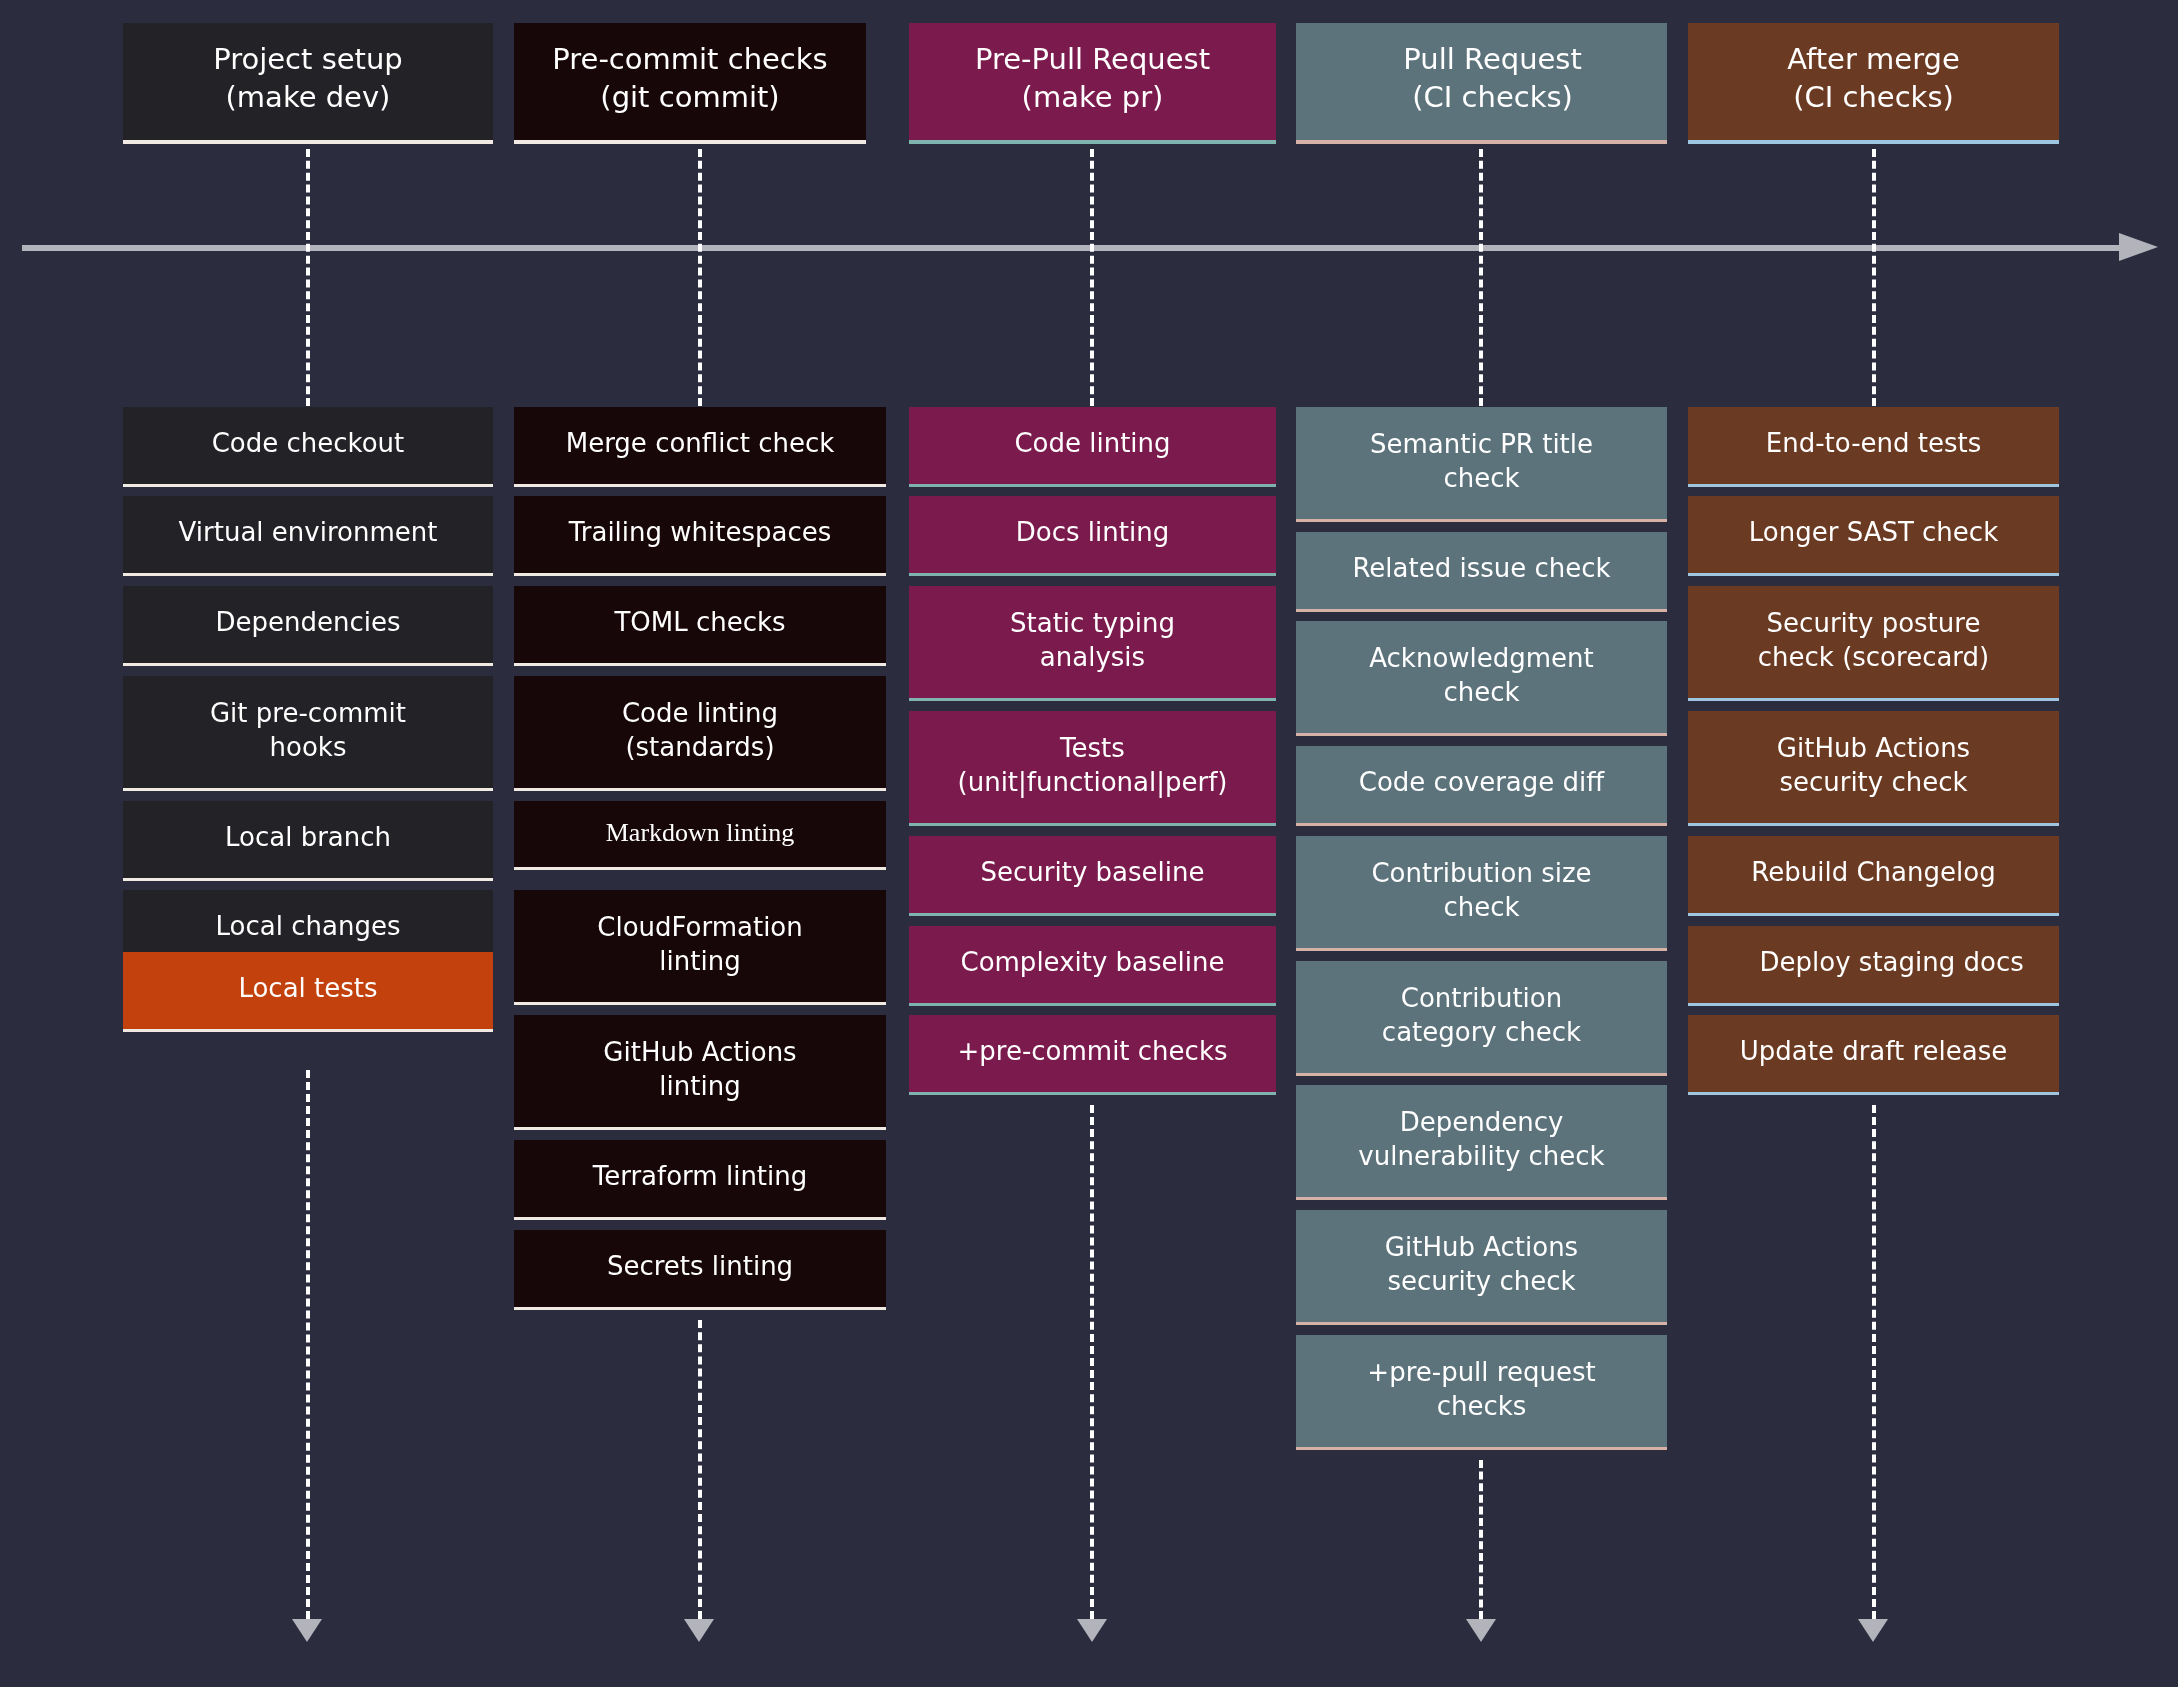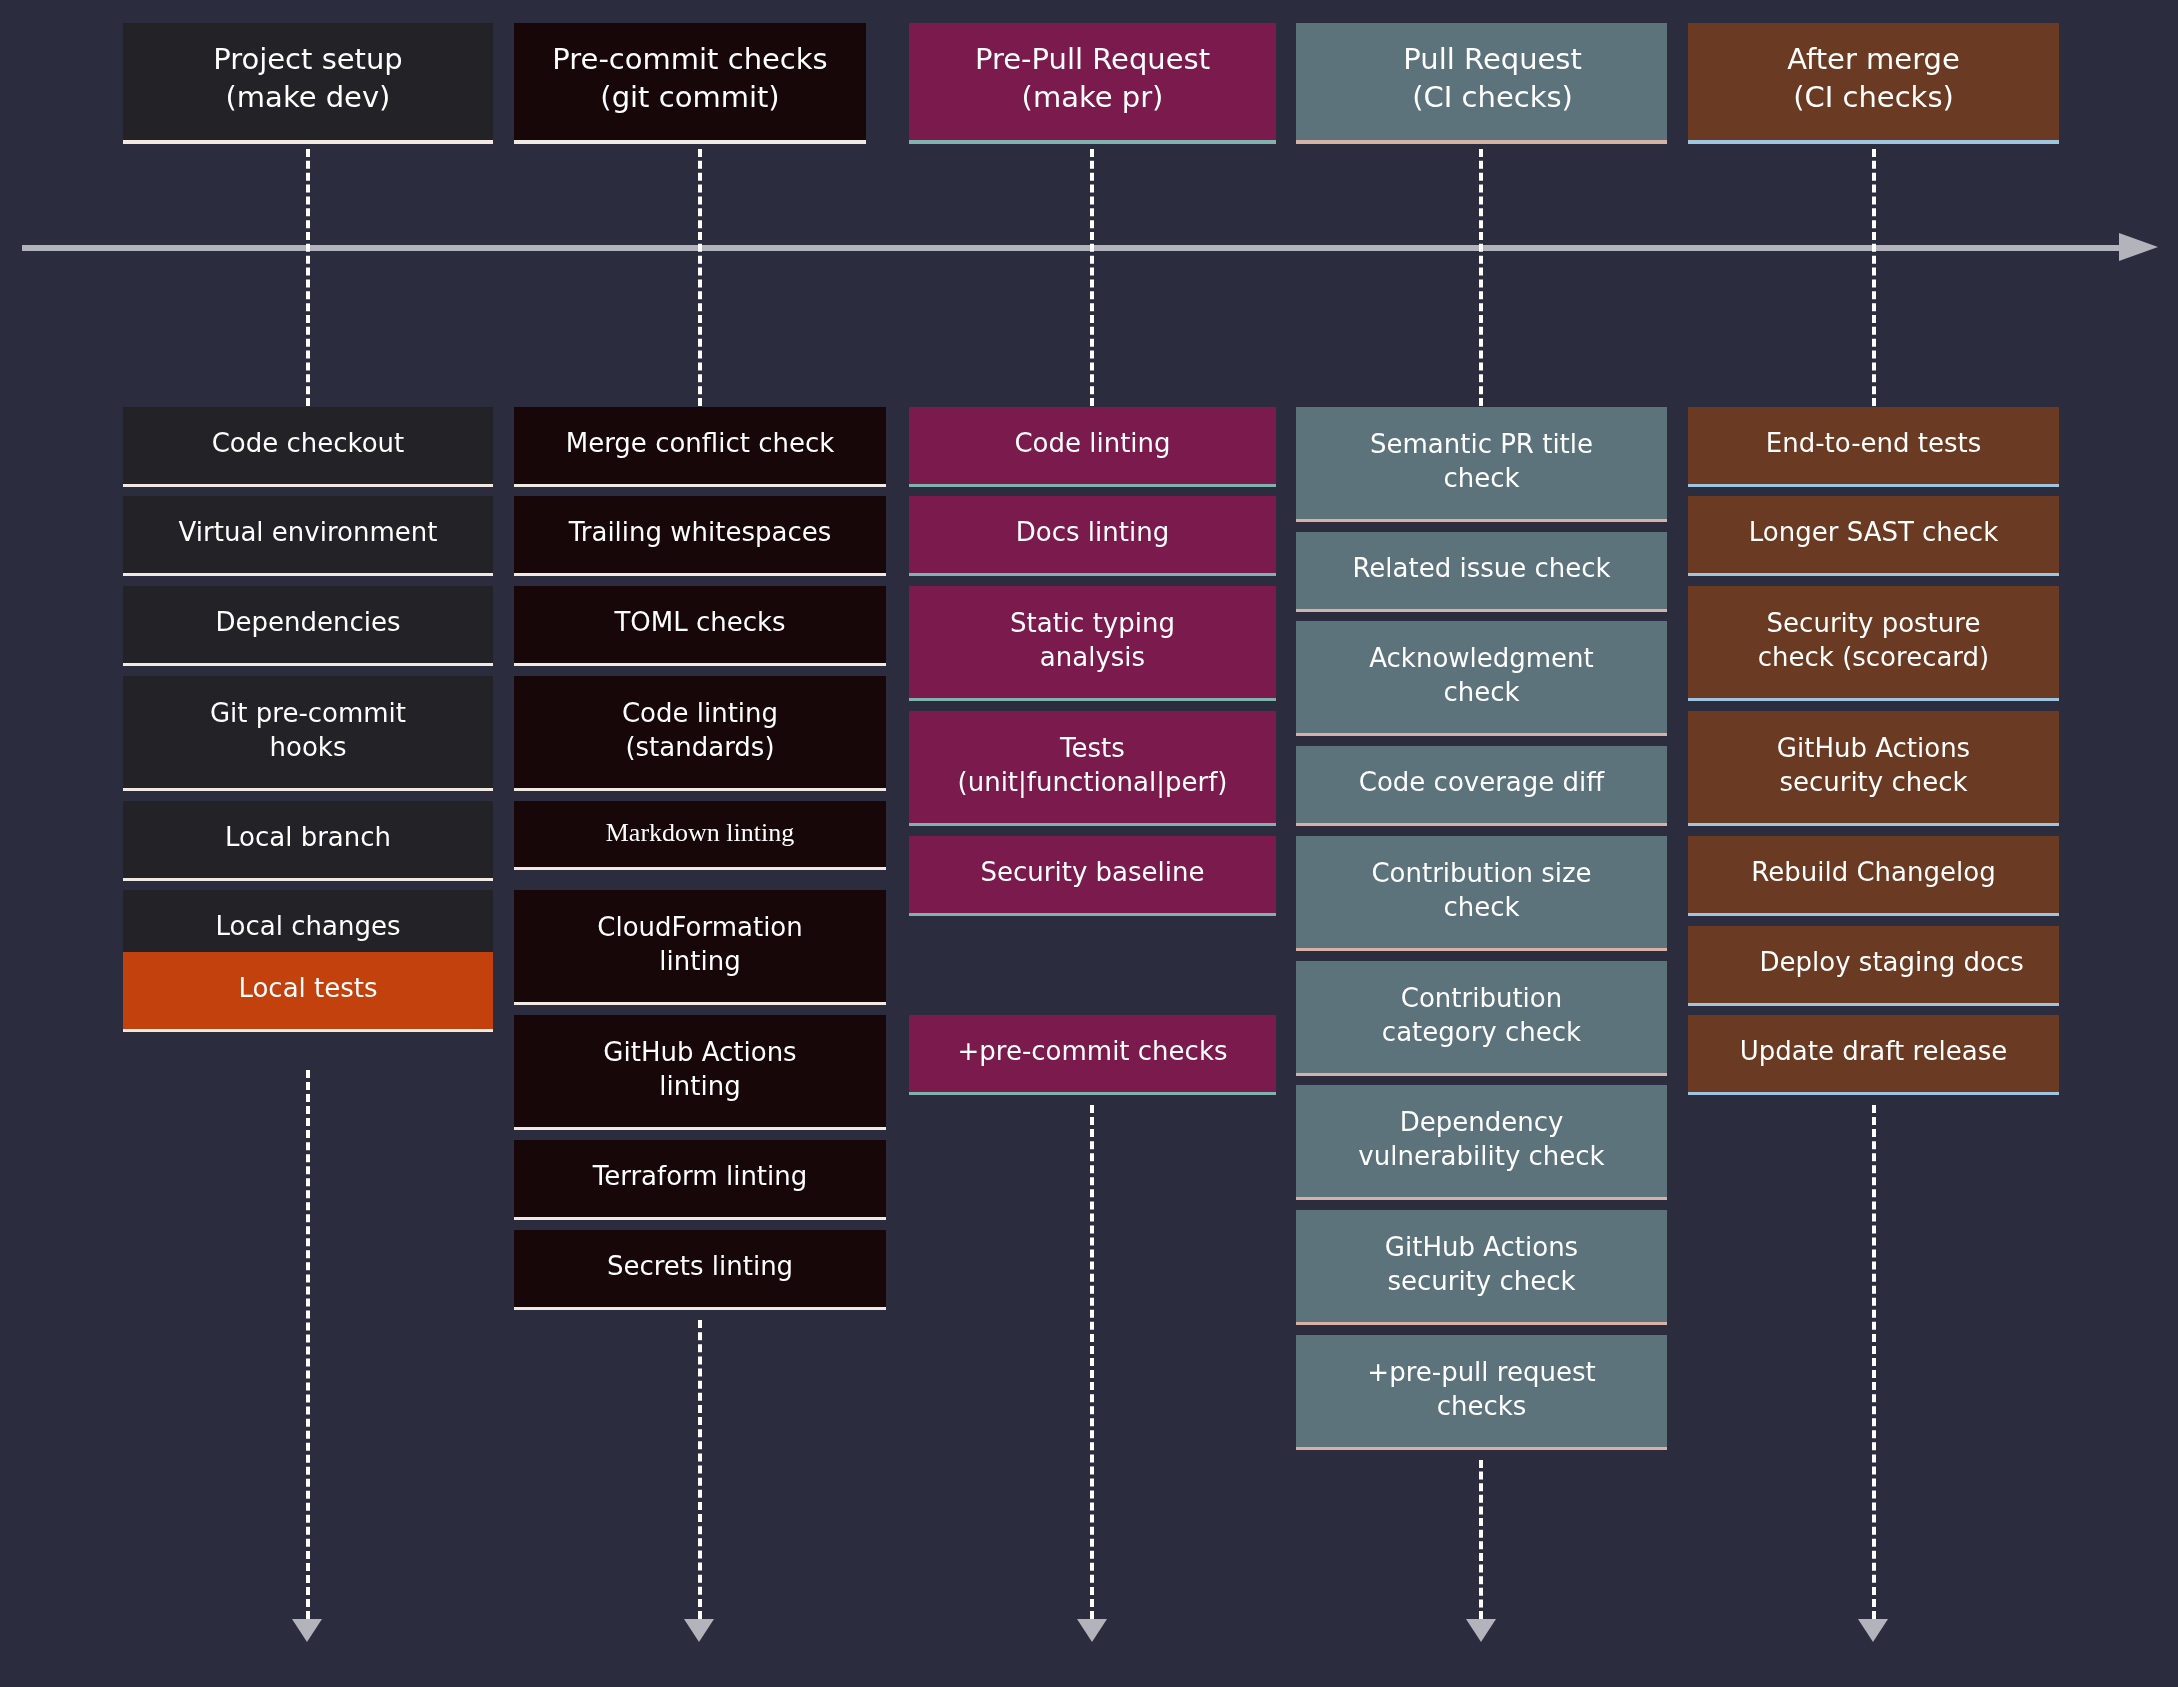--- a/index.html
+++ b/index.html
@@ -228,20 +228,25 @@
       <div>
         <span>Tests</span>
         <span>(unit|functional|perf)</span>
       </div>
     </div>
     <div class="step" style="left: 909px; top: 836px; width: 367px; height: 80px; background: rgb(123, 27, 77); border-bottom-color: rgb(127, 179, 173);">
       <div>
         <span>Security baseline</span>
       </div>
     </div>
+    <div class="step" style="left: 909px; top: 926px; width: 367px; height: 80px; background: rgb(123, 27, 77); border-bottom-color: rgb(127, 179, 173);">
+      <div>
+        <span>Complexity baseline</span>
+      </div>
+    </div>
     <div class="step" style="left: 909px; top: 1015px; width: 367px; height: 80px; background: rgb(123, 27, 77); border-bottom-color: rgb(127, 179, 173);">
       <div>
         <span>+pre-commit checks</span>
       </div>
     </div>
     <div class="dash" style="left: 1090px; top: 149px; height: 257px;"></div>
     <div class="dash" style="left: 1090px; top: 1105px; height: 514px;"></div>
     <div class="dash-arrow" style="left: 1077px; top: 1619px;"></div>
     <div class="phase-header" style="left: 1296px; top: 23.4px; width: 371px; height: 121px; background: rgb(92, 115, 124); border-bottom-color: rgb(214, 177, 166); padding-left: 32px;">
       <div>Pull Request</div>

